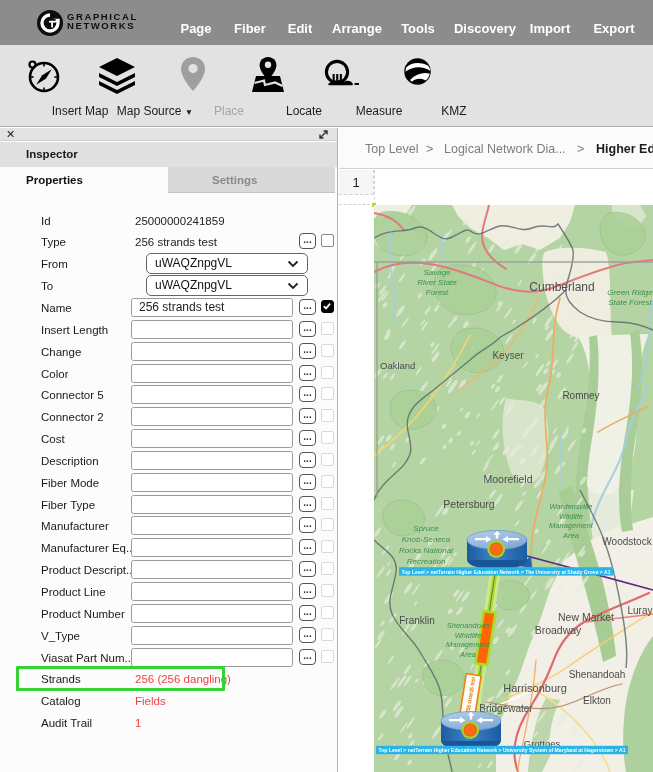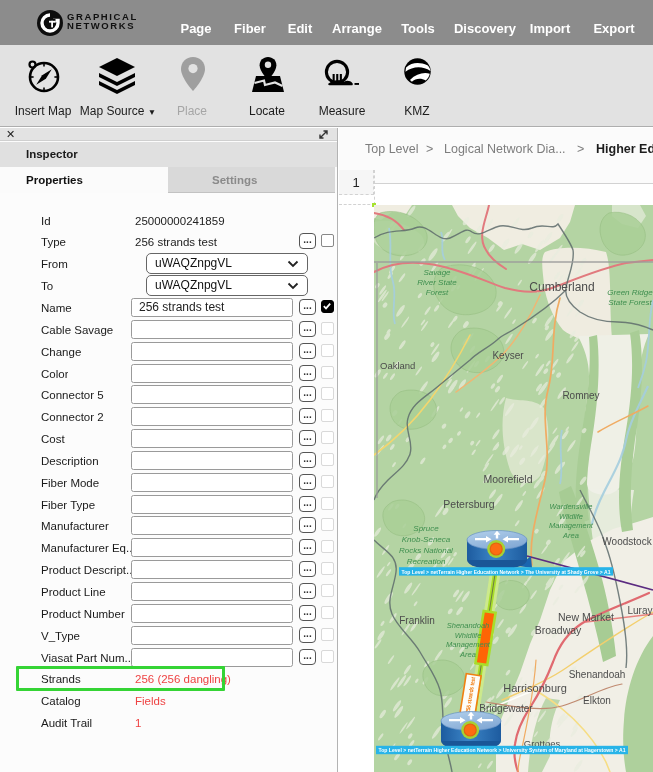--- a/index.html
+++ b/index.html
@@ -6,21 +6,21 @@
 html,body { width:653px; height:772px; overflow:hidden; font-family:"Liberation Sans", sans-serif; background:#fff; }
 #stage { position:relative; width:653px; height:772px; }
 
 #topbar { position:absolute; left:0; top:0; width:653px; height:45px; background:#8c8c8c; }
 .menuitem { position:absolute; top:19px; transform:translate(-50%,-50%); color:#fff; font-weight:bold; font-size:13px; top:28px; white-space:nowrap; }
 #logo { position:absolute; left:37px; top:10px; }
 #logotxt { position:absolute; left:67px; top:13px; color:#101010; font-weight:bold; font-size:9.5px; letter-spacing:1.6px; line-height:8.5px; white-space:nowrap; transform:scale(1,1.05); }
 
 #toolbar { position:absolute; left:0; top:45px; width:653px; height:82px; background:#e2e2e2; border-bottom:1px solid #aeaeae; }
 .tbicon { position:absolute; top:11px; }
-.tblabel { position:absolute; top:59px; transform:translateX(-50%); font-size:12px; color:#1c1c1c; white-space:nowrap; }
+.tblabel { position:absolute; top:59px; transform:translateX(-50%); font-size:12px; color:#1c1c1c; white-space:nowrap;margin-left:37px; }
 .tblabel.dis { color:#a6a6a6; }
 
 #panel { position:absolute; left:0; top:128px; width:338px; height:644px; background:#fcfcfc; border-right:1px solid #b3b3b3; }
 #xstrip { position:absolute; left:0; top:0; width:337px; height:13px; background:#e3e3e3; border-bottom:1px solid #cfcfcf; }
 #xstrip .x { position:absolute; left:6px; top:0px; font-size:11px; color:#222; }
 #insprow { position:absolute; left:0; top:14px; width:337px; height:25px; background:#e0e0e0; }
 #insprow span { position:absolute; left:26px; top:6px; font-weight:bold; font-size:11.5px; color:#1a1a1a; }
 #tabrow { position:absolute; left:0; top:39px; width:337px; height:26px; background:#fbfbfb; }
 #tab-set { position:absolute; left:168px; top:0; width:167px; height:26px; background:#d9d9d9; border-bottom:1px solid #c2c2c2; }
 #tab-set span { position:absolute; left:44px; top:7px; font-weight:bold; font-size:11.5px; color:#8a8a8a; }
@@ -32,21 +32,21 @@
 .pinput { position:absolute; left:115px; top:0px; width:162px; height:19px; border:1px solid #9a9a9a; border-radius:2.5px; background:#fff; font-size:12px; color:#222; padding:1px 0 0 7px; }
 .pselect { position:absolute; left:115px; top:-1px; width:162px; height:21px; border:1px solid #666; border-radius:5px; background:#fff; font-size:12px; color:#111; padding:2px 0 0 8px;margin-left:15px; }
 .pselect svg { position:absolute; right:8px; top:6px; }
 .pbtn { position:absolute; left:283px; top:1px; width:17px; height:16px; border:1.5px solid #555; border-radius:4px; background:#fff; font-size:10px; font-weight:bold; color:#333; text-align:center; line-height:11px; }
 .pchk { position:absolute; left:305px; top:2px; width:13px; height:13px; border:1.5px solid #d9d9d9; border-radius:2px; background:#fff; }
 .pchk.en { border-color:#888; }
 .pchk.on { background:#000; border-color:#000; border-radius:3px; }
 #strandbox { position:absolute; left:16px; top:538px; width:209px; height:25px; border:3px solid #35d435; border-radius:1px; }
 
 #rightarea { position:absolute; left:339px; top:128px; width:314px; height:644px; background:#fff; }
-#crumbbar { position:absolute; left:0; top:0; width:314px; height:56px; background:#fbfbfb; border-bottom:1px solid #d2d2d2; }
+#crumbbar { position:absolute; left:0; top:0; width:314px; height:41px; background:#fbfbfb; border-bottom:1px solid #d2d2d2; }
 #crumbbar .c { position:absolute; top:14px; font-size:12.5px; color:#7d7d7d; white-space:nowrap; }
 #crumbbar .c.b { color:#1d1d1d; font-weight:bold; }
 #rcell { position:absolute; left:0px; top:42px; width:35px; height:25px; background:#f6f6f6; border-right:1px dashed #d2d2d2; border-bottom:1px dashed #d2d2d2; font-size:13px; color:#222; text-align:center; line-height:25px; }
 #dashh { position:absolute; left:0px; top:76px; width:36px; border-top:1px dashed #d2d2d2; }
 #dashv { position:absolute; left:35px; top:42px; height:35px; border-left:1px dashed #d2d2d2; }
 #mapwrap { position:absolute; left:35px; top:77px; width:279px; height:567px; }
 #seldot { position:absolute; left:33px; top:75px; width:4px; height:4px; background:#a6e22e; }
 </style>
 </head>
 <body>
@@ -169,21 +169,21 @@
           <span class="plabel">Name</span>
           <div class="pinput">256 strands test</div>
           <div class="pbtn">...</div>
           <div class="pchk on">
             <svg width="10" height="10" viewBox="0 0 10 10" style="position:absolute;left:0px;top:0px">
               <path d="M1.8 5.2 L4 7.4 L8.2 2.6" fill="none" stroke="#fff" stroke-width="1.7"></path>
             </svg>
           </div>
         </div>
         <div class="prow" style="top:191.8px">
-          <span class="plabel">Cable Savage</span>
+          <span class="plabel">Insert Length</span>
           <div class="pinput"></div>
           <div class="pbtn">...</div>
           <div class="pchk"></div>
         </div>
         <div class="prow" style="top:213.6px">
           <span class="plabel">Change</span>
           <div class="pinput"></div>
           <div class="pbtn">...</div>
           <div class="pchk"></div>
         </div>

